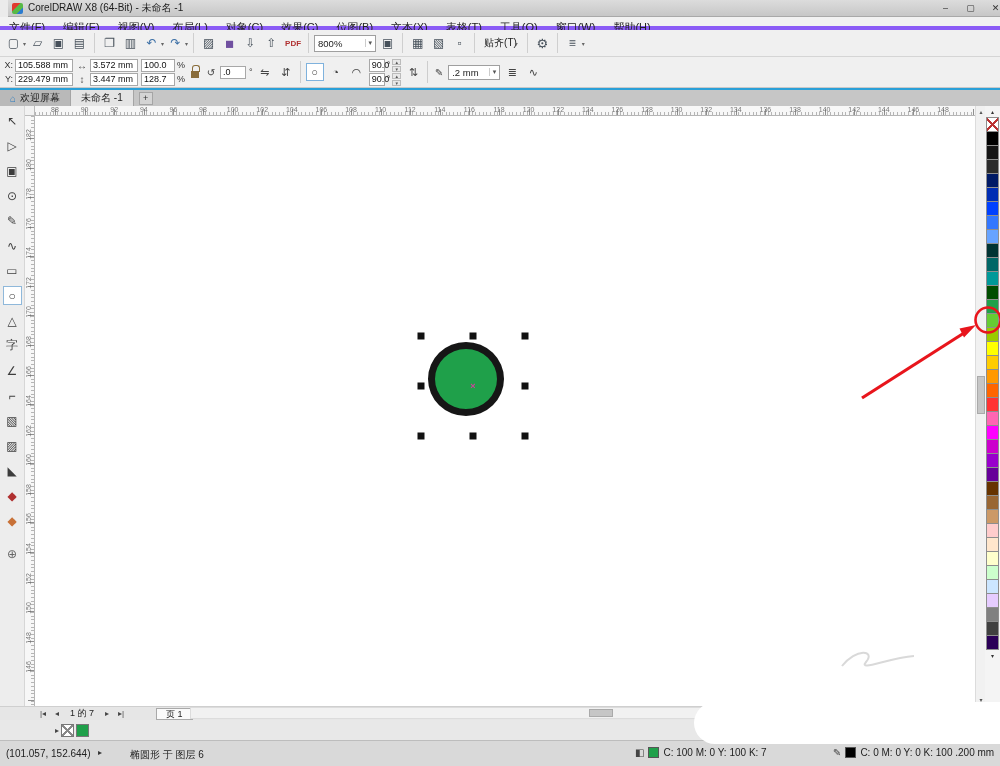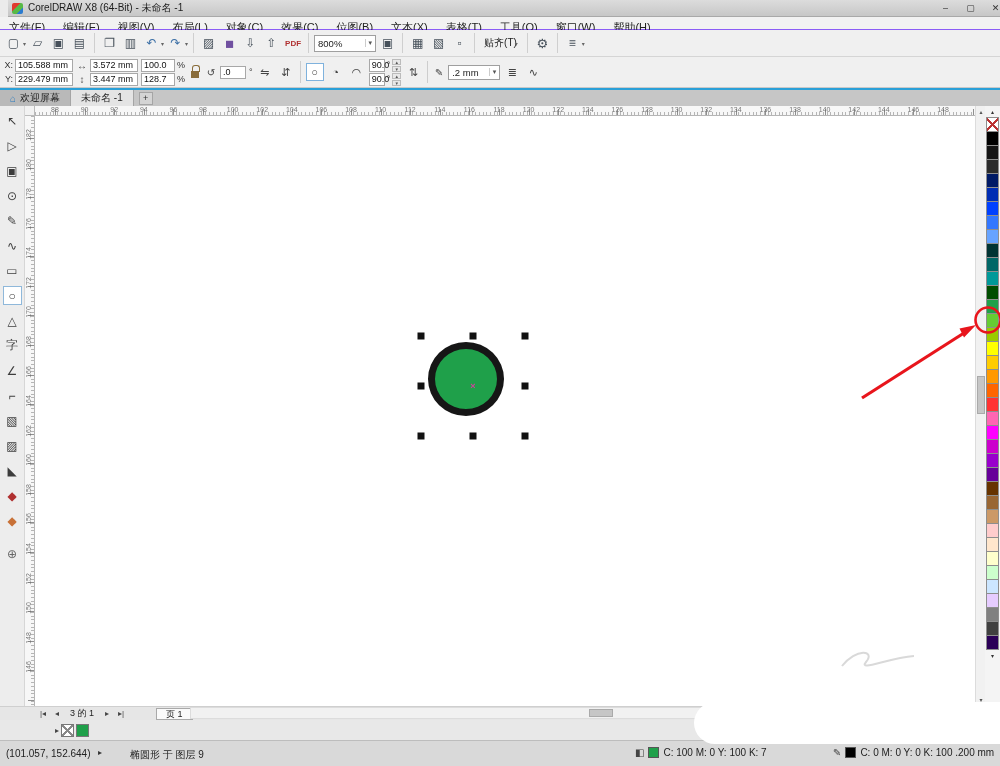--- a/index.html
+++ b/index.html
@@ -6,21 +6,21 @@
   #app,#app *{box-sizing:border-box;font-family:"Liberation Sans","DejaVu Sans",sans-serif;}
   #app{position:relative;width:1000px;height:766px;background:#ebebeb;overflow:hidden;color:#222;margin:0 auto;}
 
   
   #titlebar{position:absolute;left:8px;top:0;width:1000px;height:17px;background:linear-gradient(#dcdcdc,#c7c7c7);border-bottom:1px solid #a9a9a9;display:flex;align-items:center;font-size:10px;color:#1c1c1c;}
   #appicon{width:11px;height:11px;margin:0 5px 0 4px;background:linear-gradient(135deg,#e03a2f 0 40%,#58b947 40% 70%,#2a7bd0 70%);border-radius:2px;}
   #wbtns{margin-left:auto;display:flex;}
   .wbtn{width:25px;height:16px;text-align:center;line-height:16px;font-size:9px;color:#333;}
 
   
-  #menubar{position:absolute;left:0;top:17px;width:1000px;height:13px;background:#f2f2f2;border-bottom:1px solid #8b5cf6;white-space:nowrap;}
+  #menubar{position:absolute;left:0;top:17px;width:1000px;height:13px;background:#f2f2f2;border-bottom:4px solid #8b5cf6;white-space:nowrap;}
   .menu-item{display:inline-block;padding:0 9px;font-size:11px;line-height:12px;color:#222;}
 
   
   #stdbar{position:absolute;left:0;top:30px;width:1000px;height:27px;background:#f0f0f0;border-bottom:1px solid #d5d5d5;display:flex;align-items:center;padding:0 4px;gap:2px;}
   .tbtn{min-width:19px;height:21px;display:inline-flex;align-items:center;justify-content:center;font-size:12px;color:#46505a;padding:0 2px;}
   .tcaret{font-size:6px;color:#666;margin-left:-2px;}
   .tsep{width:1px;height:20px;background:#cfcfcf;margin:0 3px;}
   .combo{display:inline-flex;align-items:center;background:#fff;border:1px solid #9f9f9f;height:17px;font-size:9.5px;padding:0 3px;color:#222;}
   .combo .cbx{flex:1;}
   .ccaret{font-size:7px;color:#555;border-left:1px solid #ccc;padding-left:3px;margin-left:4px;}
@@ -409,39 +409,39 @@
         <div class="pswatch" data-name="palette-swatch-35" style="background: rgb(128, 128, 128);"></div>
         <div class="pswatch" data-name="palette-swatch-36" style="background: rgb(64, 64, 64);"></div>
         <div class="pswatch" data-name="palette-swatch-37" style="background: rgb(43, 0, 87);"></div>
       </div>
     <div class="pal-arr" data-name="palette-scroll-down-button">▾</div>
   </div>
 
   <div id="hscrollrow" data-name="page-navigation-bar">
     <span class="nbtn" style="margin-left:36px" data-name="first-page-button">|◂</span>
     <span class="nbtn" data-name="prev-page-button">◂</span>
-    <span class="ninfo" data-name="page-indicator">3 的 1</span>
+    <span class="ninfo" data-name="page-indicator">1 的 7</span>
     <span class="nbtn" data-name="next-page-button">▸</span>
     <span class="nbtn" data-name="last-page-button">▸|</span>
     <span class="ptab" data-name="page-tab">页 1</span>
   </div>
   <div id="hscroll" data-name="horizontal-scrollbar">
     <div id="hthumb" data-name="horizontal-scrollbar-thumb"></div>
   </div>
 
   <div id="docpalrow" data-name="document-palette">
     <span class="dp-arrow" data-name="doc-palette-flyout">▸</span>
     <span class="dswatch none" data-name="doc-palette-none-swatch"></span>
     <span class="dswatch" id="dpGreen" data-name="doc-palette-green-swatch" style="background: rgb(31, 160, 74);"></span>
   </div>
 
   <div id="statusbar" data-name="status-bar">
     <span class="st-coords" data-name="cursor-coordinates">(101.057, 152.644)</span>
     <span class="st-arrow" data-name="status-flyout-icon">▸</span>
-    <span class="st-obj" data-name="object-info">椭圆形 于 图层 9</span>
+    <span class="st-obj" data-name="object-info">椭圆形 于 图层 6</span>
     <div class="st-group" id="stFillGroup" data-name="fill-status-group">
       <span class="st-icon" data-name="fill-status-icon">◧</span>
       <span class="st-swatch" data-name="fill-color-swatch" style="background: rgb(31, 160, 74);"></span>
       <span data-name="fill-cmyk-label">C: 100 M: 0 Y: 100 K: 7</span>
     </div>
     <div class="st-group" id="stOutlineGroup" data-name="outline-status-group">
       <span class="st-icon" data-name="outline-status-icon">✎</span>
       <span class="st-swatch" data-name="outline-color-swatch" style="background: rgb(0, 0, 0);"></span>
       <span data-name="outline-cmyk-label">C: 0 M: 0 Y: 0 K: 100 .200 mm</span>
     </div>

